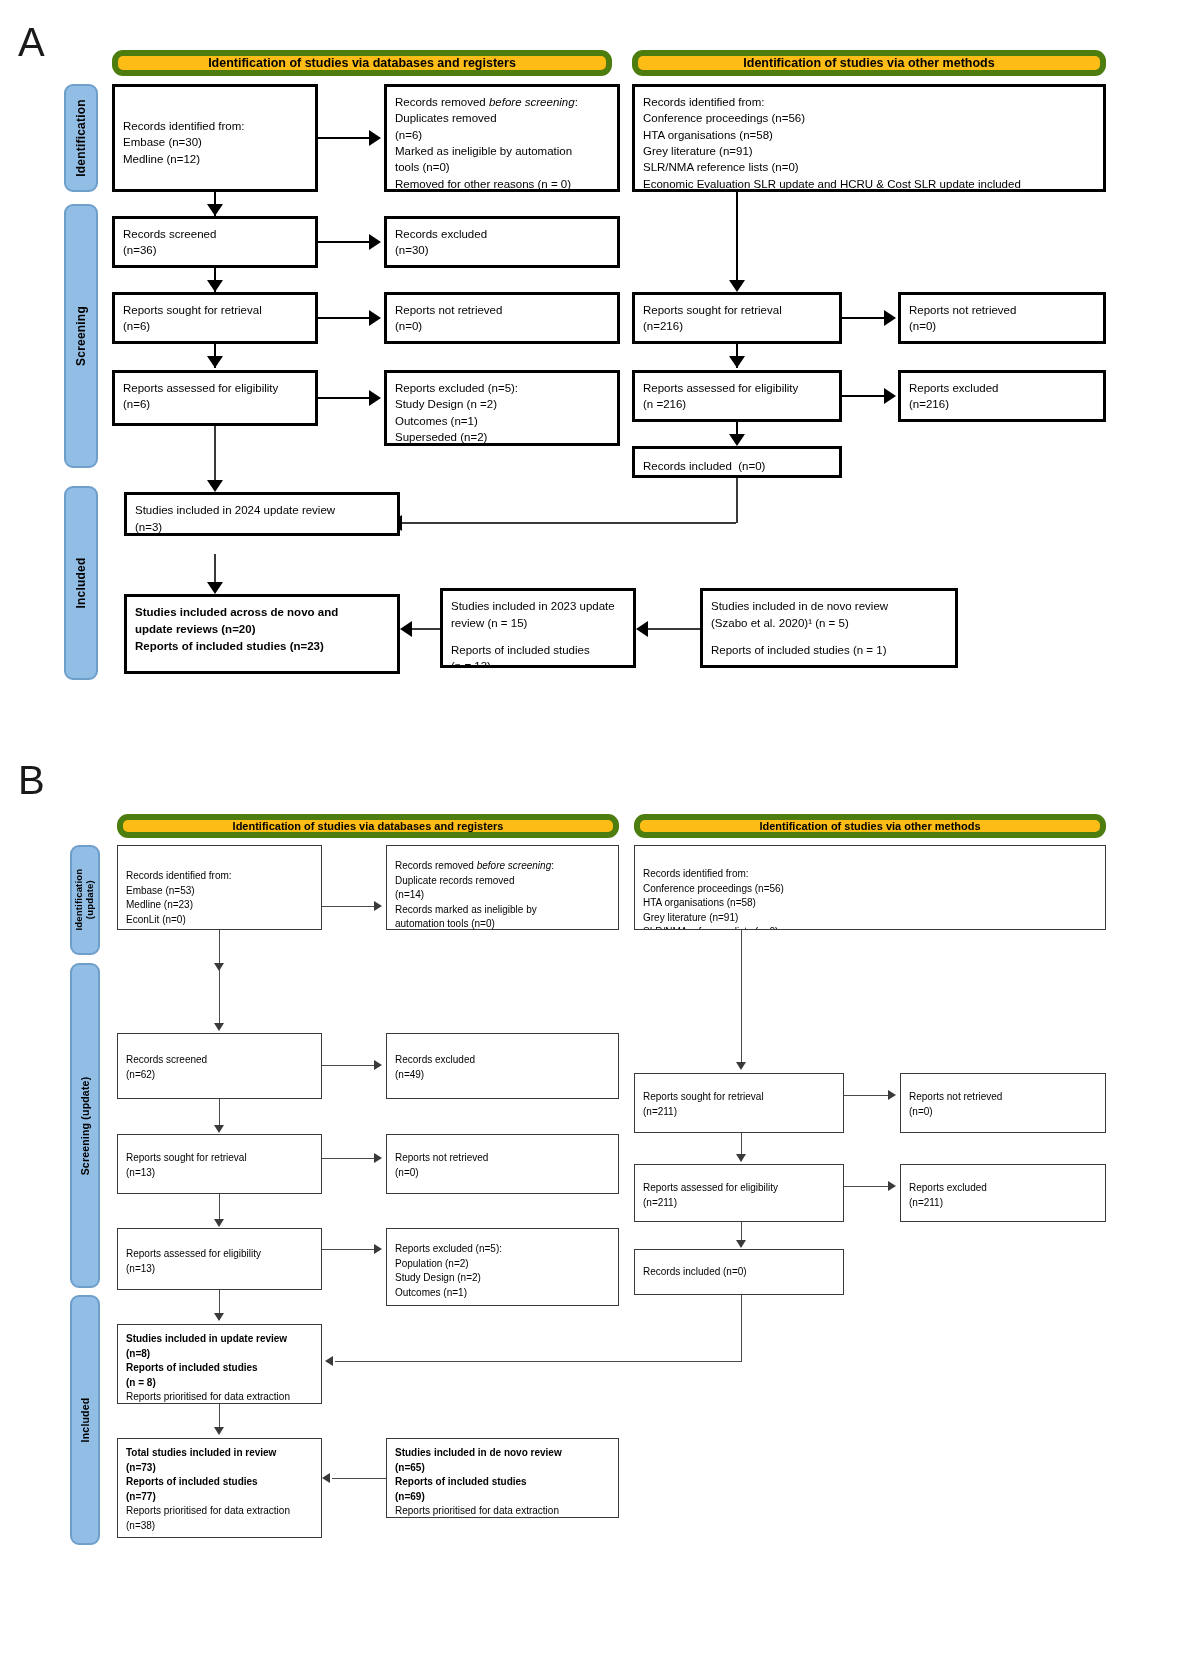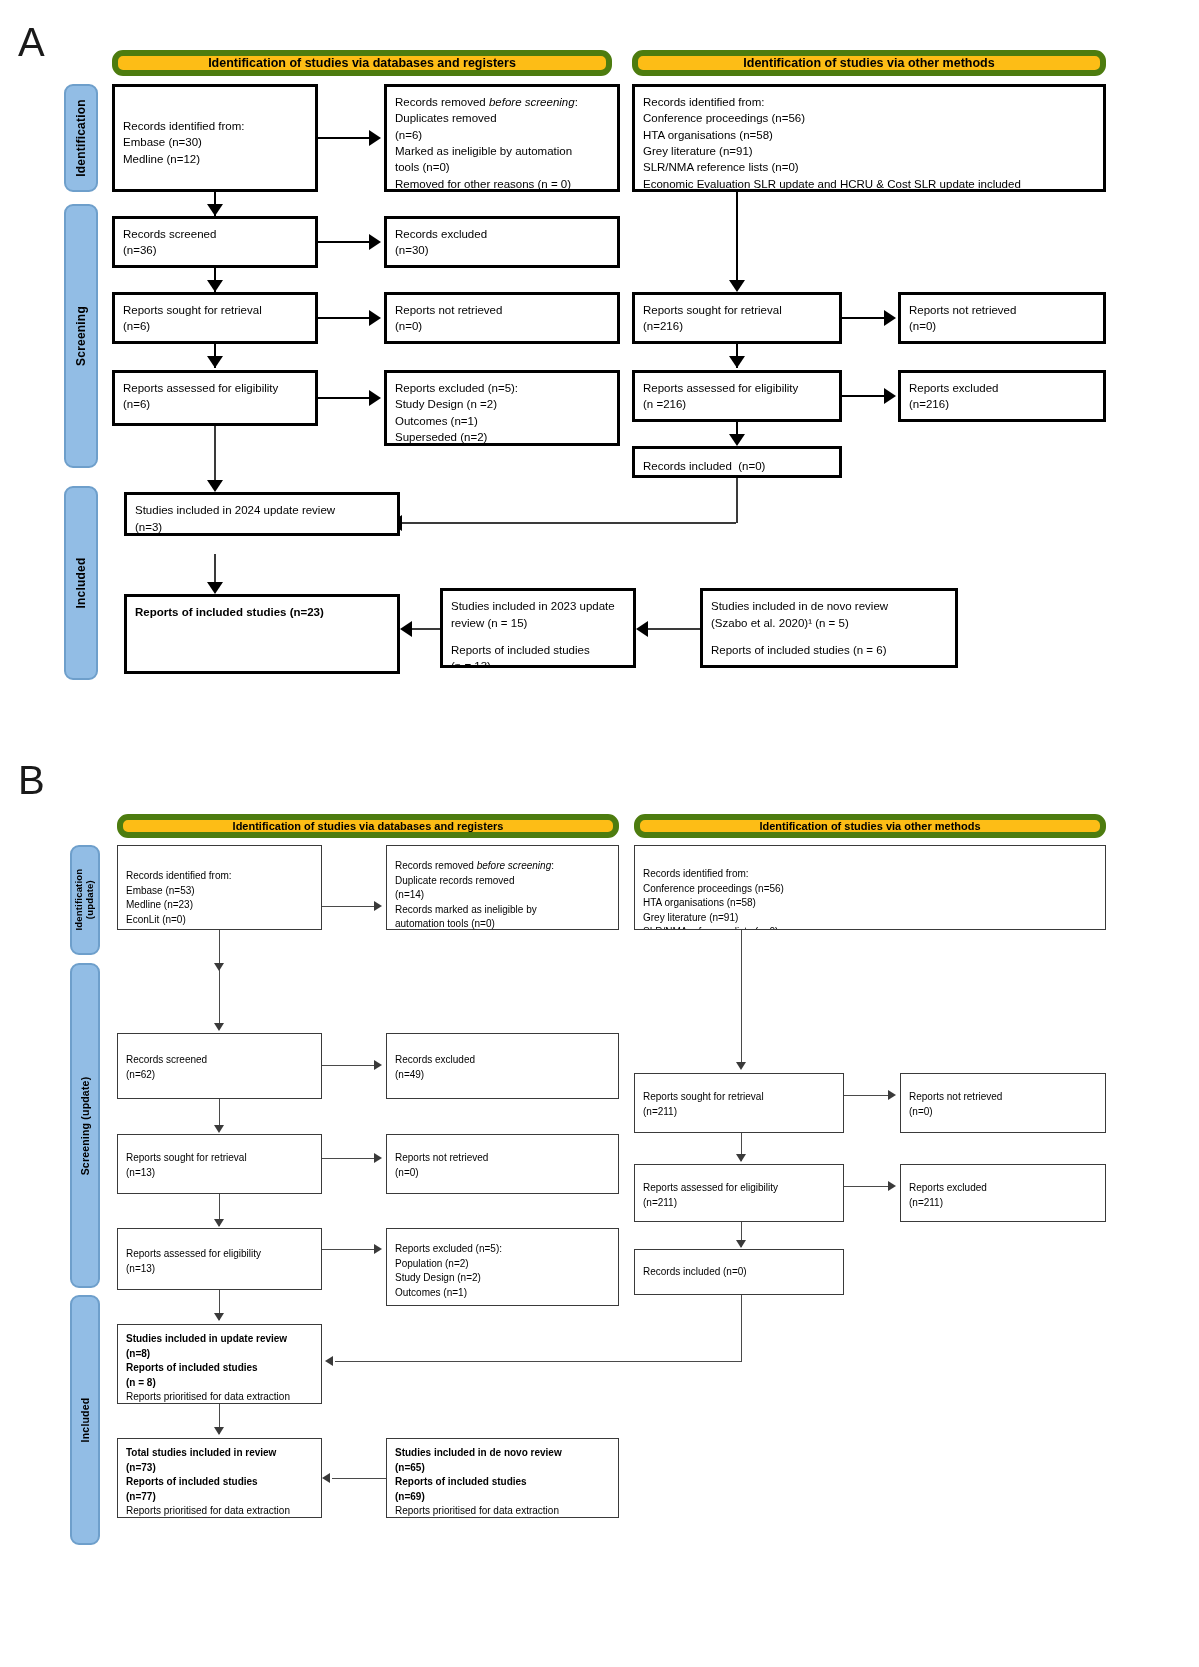--- a/index.html
+++ b/index.html
@@ -228,36 +228,38 @@
 <div class="abs box box-a" style="left:124px; top:492px; width:276px; height:44px; font-size:11.5px; line-height:1.48;">
   <p>Studies included in 2024 update review
 (n=3)
 Reports of included studies (n=3)</p>
 </div>
 
 <div class="ln abs" style="left:214px; top:554px; height:32px; width:1.6px; background:#3a3a3a;"></div>
 <div class="arr arr-d-a abs" style="left:207px; top:582px;"></div>
 
 <div class="abs box box-a" style="left:124px; top:594px; width:276px; height:80px; font-size:11.5px; line-height:1.46;">
+  <p class="b">Studies included across de novo and
+update reviews (n=20)</p>
   <p class="b" style="margin-top:0;">Reports of included studies (n=23)</p>
 </div>
 
 <div class="abs box box-a" style="left:440px; top:588px; width:196px; height:80px; font-size:11.5px; line-height:1.46;">
   <p>Studies included in 2023 update
 review (n = 15)</p>
   <p style="margin-top:10px;">Reports of included studies
 (n = 13)</p>
 </div>
 <div class="ln abs" style="left:412px; top:628px; width:28px; height:1.6px; background:#3a3a3a;"></div>
 <div class="arr arr-l-a abs" style="left:400px; top:621px;"></div>
 
 <div class="abs box box-a" style="left:700px; top:588px; width:258px; height:80px; font-size:11.5px; line-height:1.46;">
   <p>Studies included in de novo review
 (Szabo et al. 2020)¹ (n = 5)</p>
-  <p style="margin-top:10px;">Reports of included studies (n = 6)</p>
+  <p style="margin-top:10px;">Reports of included studies (n = 1)</p>
 </div>
 <div class="ln abs" style="left:648px; top:628px; width:52px; height:1.6px; background:#3a3a3a;"></div>
 <div class="arr arr-l-a abs" style="left:636px; top:621px;"></div>
 
 <div class="panel-letter abs" style="left:18px; top:760px;">B</div>
 
 <div class="abs banner" style="left:117px; top:814px; width:502px; height:24px; font-size:11px;">
   <span>Identification of studies via databases and registers</span>
 </div>
 <div class="abs banner" style="left:634px; top:814px; width:472px; height:24px; font-size:11px;">
@@ -394,21 +396,21 @@
 (n=8)
 Reports of included studies
 (n = 8)</p>
   <p>Reports prioritised for data extraction
 (n = 6)</p>
 </div>
 
 <div class="ln ln-b ln-b-v abs" style="left:219px; top:1404px; height:30px;"></div>
 <div class="arr arr-d-b abs" style="left:214px; top:1427px;"></div>
 
-<div class="abs box box-b" style="left:117px; top:1438px; width:205px; height:80px; font-size:10px; line-height:1.45;">
+<div class="abs box box-b" style="left:117px; top:1438px; width:205px; height:100px; font-size:10px; line-height:1.45;">
   <p class="b">Total studies included in review
 (n=73)
 Reports of included studies
 (n=77)</p>
   <p>Reports prioritised for data extraction
 (n=38)</p>
 </div>
 
 <div class="abs box box-b" style="left:386px; top:1438px; width:233px; height:80px; font-size:10px; line-height:1.45;">
   <p class="b">Studies included in de novo review

